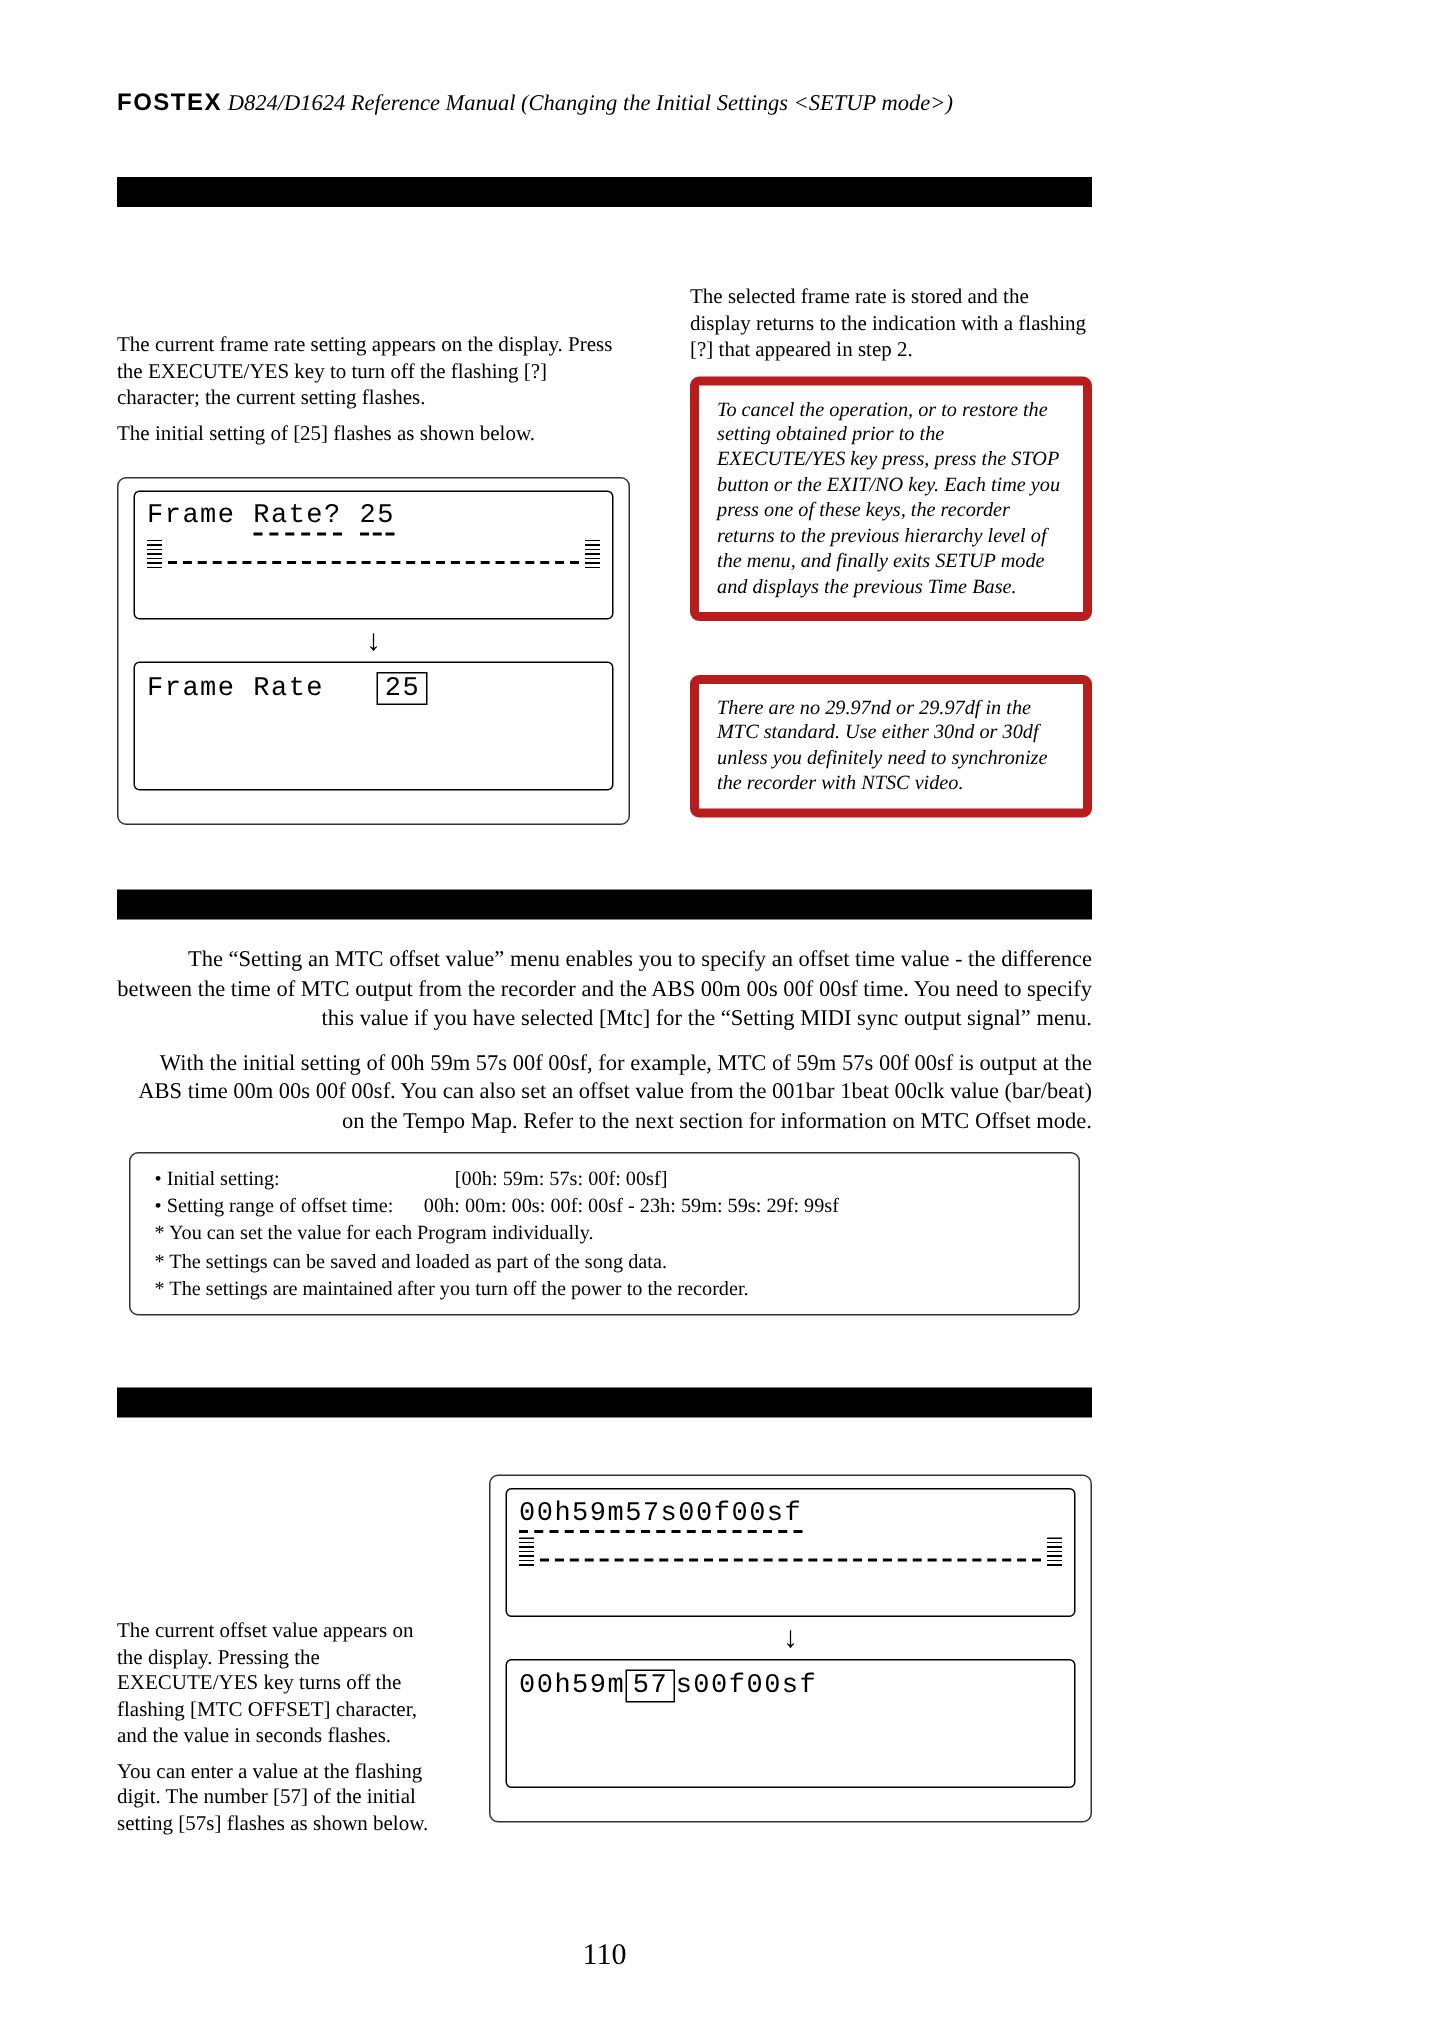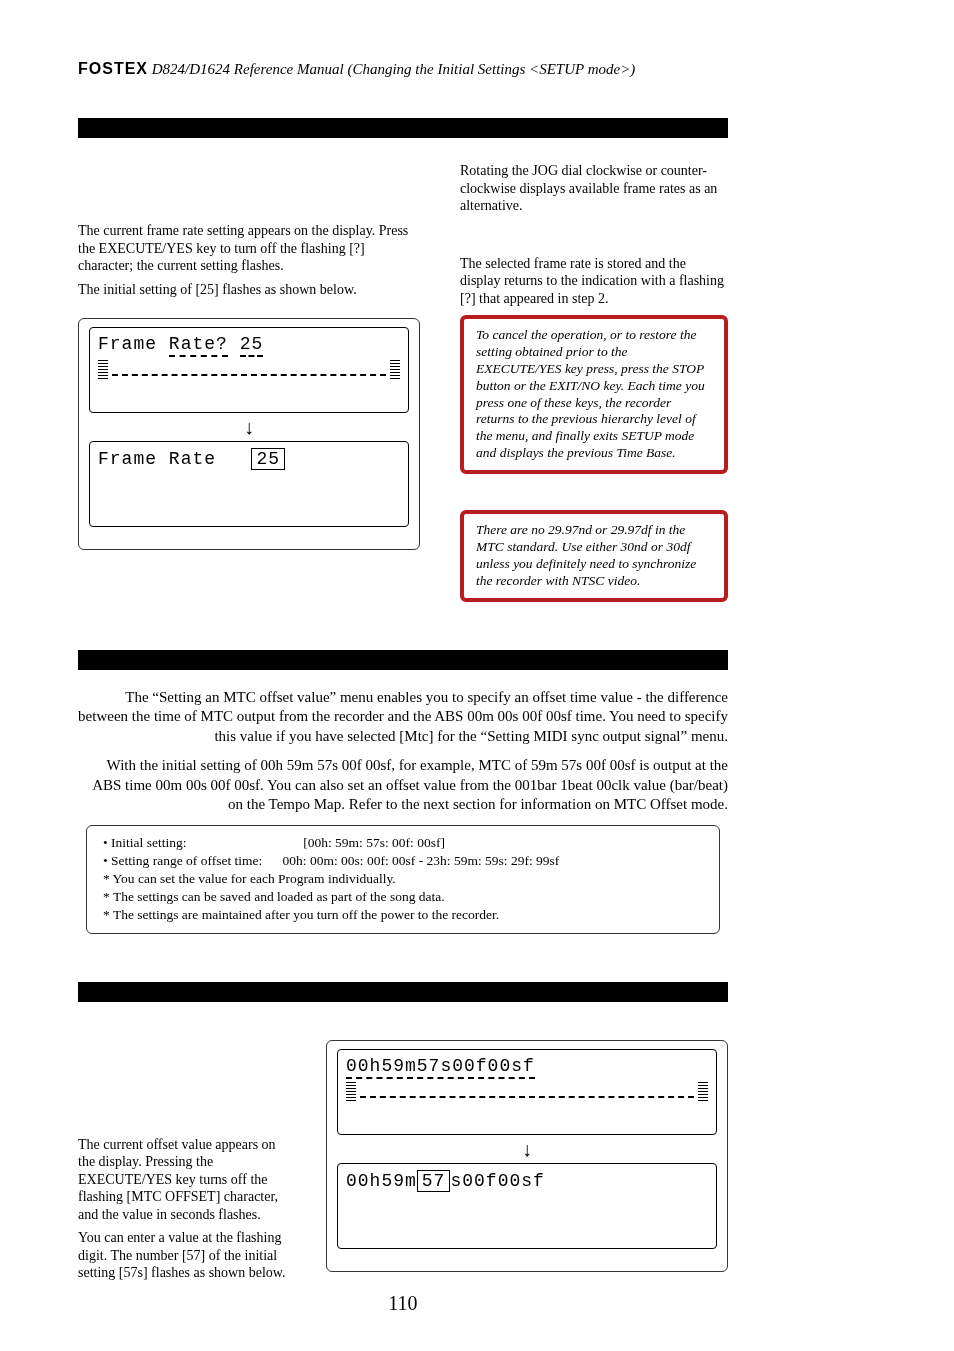--- a/index.html
+++ b/index.html
@@ -89,21 +89,21 @@
     flex: 1;
     border-bottom: 2px dashed #000;
     margin: 0 4px 4px 4px;
   }
   .val-box {
     border: 1.5px solid #000;
     padding: 0 4px;
     display: inline-block;
   }
   .rounded-note {
-    border: 4px solid #b91c1c;
+    border: 6px solid #b91c1c;
     border-radius: 6px;
     padding: 8px 12px;
     font-style: italic;
     font-size: 13.5px;
     line-height: 1.25;
     margin: 8px 0;
   }
   .full-para {
     font-size: 15px;
     line-height: 1.3;
@@ -168,21 +168,20 @@
         <div class="lcd-inner">
           <span class="lcd-text">Frame</span>
           <span class="lcd-text">Rate</span>
           &nbsp;
           <span class="lcd-text val-box">25</span>
         </div>
       </div>
     </div>
 
     <div class="col">
-      <p class="para">Rotating the JOG dial clockwise or counter-clockwise displays available frame rates as an alternative.</p>
       <div style="height:28px"></div>
       <p class="para">The selected frame rate is stored and the display returns to the indication with a flashing [?] that appeared in step 2.</p>
       <div class="rounded-note">To cancel the operation, or to restore the setting obtained prior to the EXECUTE/YES key press, press the STOP button or the EXIT/NO key.  Each time you press one of these keys, the recorder returns to the previous hierarchy level of the menu, and finally exits SETUP mode and displays the previous Time Base.</div>
       <div style="height:20px"></div>
       <div class="rounded-note">There are no 29.97nd or 29.97df in the MTC standard. Use either 30nd or 30df unless you definitely need to synchronize the recorder with NTSC video.</div>
     </div>
   </div>
 
   <div style="height:30px"></div>
 

